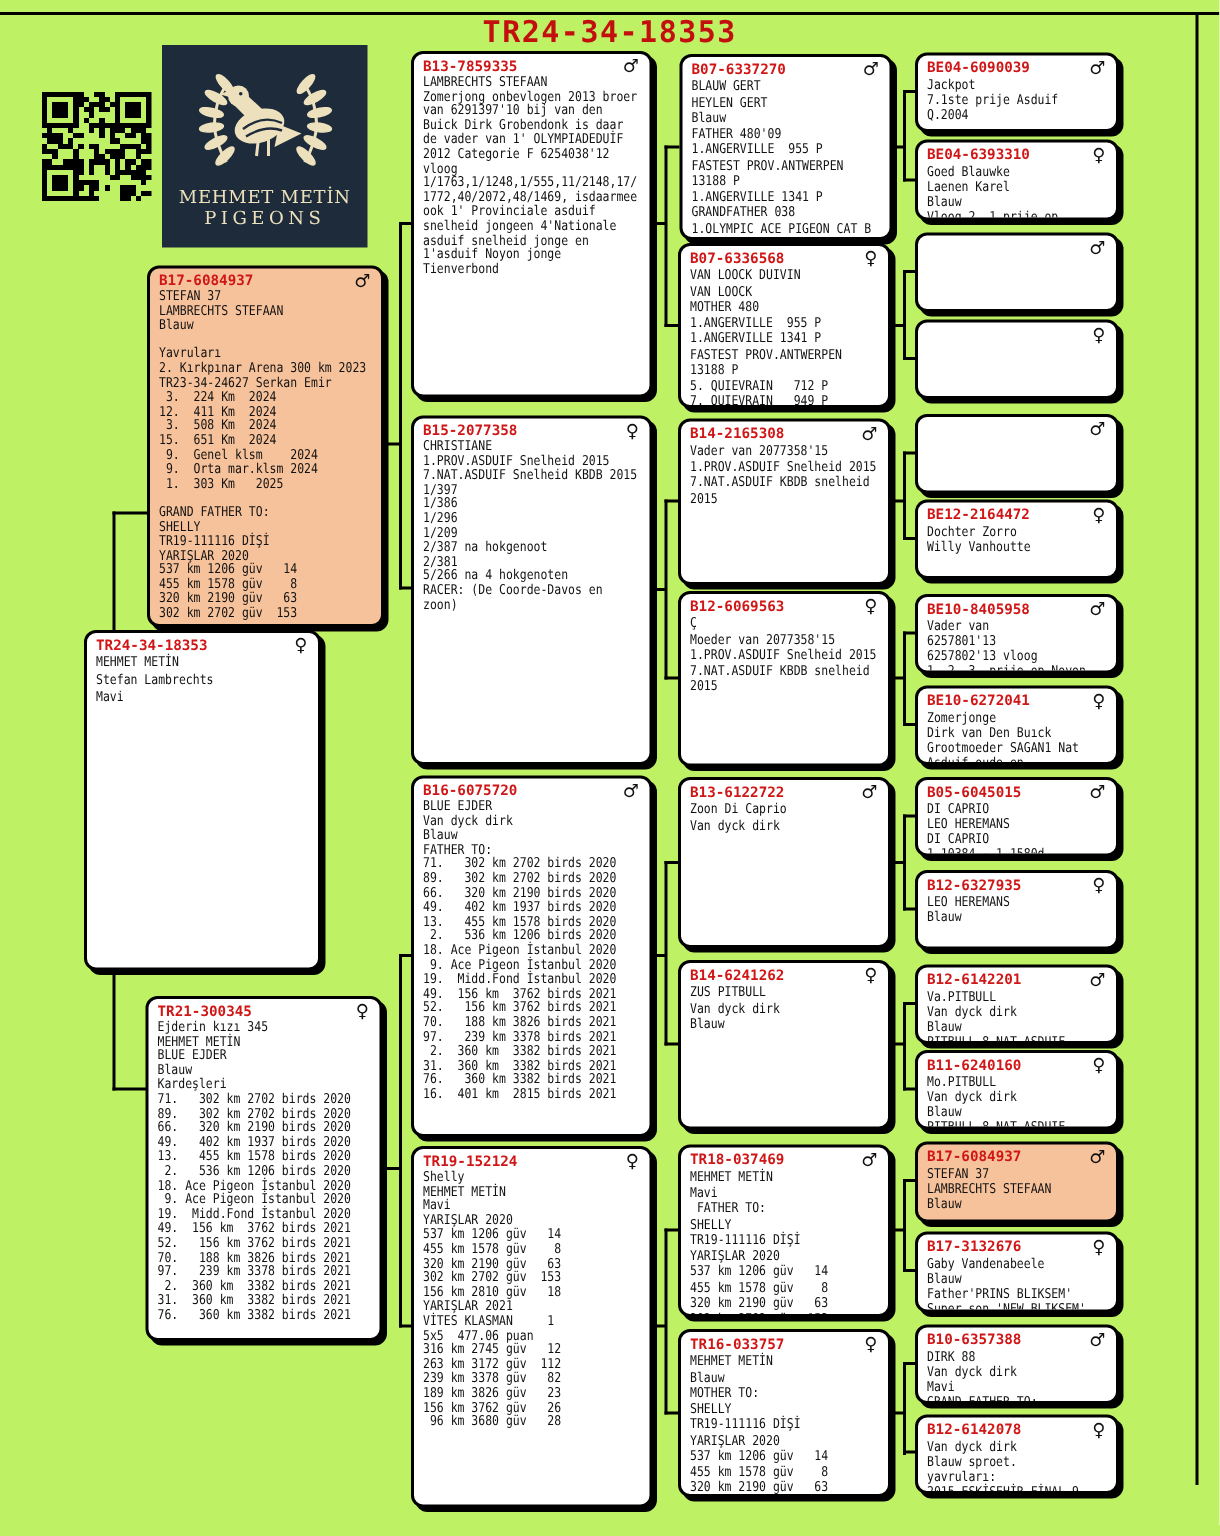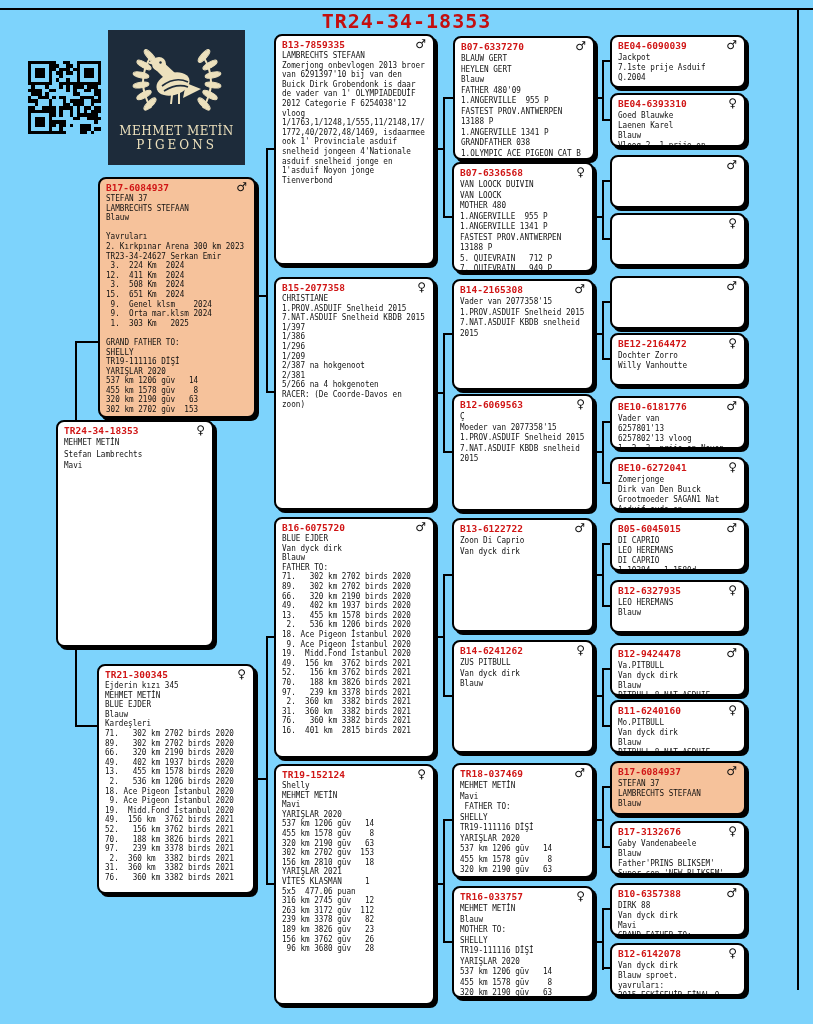--- a/index.html
+++ b/index.html
@@ -1,16 +1,16 @@
 <!DOCTYPE html>
 <html style="--ring_red: #d01616; --title_red: #c40f0f; --highlight_peach: #f6c29b; --logo_navy: #1d2b3a; --logo_cream: #ede1bd;"><head>
 <meta charset="utf-8">
 <style>
   html,body{margin:0;padding:0;background:#fff}
-  #stage{position:relative;width:813px;height:1024px;background:#7dd3fc;overflow:hidden;
+  #stage{position:relative;width:813px;height:1024px;background:#bef264;overflow:hidden;
          font-family:"DejaVu Sans Mono",monospace}
   .frame{position:absolute;background:#000;z-index:0}
   .cl{position:absolute;background:#000;z-index:1}
   .pbox{position:absolute;background:#fff;border:2px solid #000;border-radius:8px;
         box-shadow:3px 3px 0 #000;overflow:hidden;padding:2px 6px;box-sizing:border-box;z-index:2}
   .pbox.hl{background:var(--highlight_peach,#f6c29b)}
   .ring{font:700 9.5px/13px "DejaVu Sans Mono",monospace;color:var(--ring_red,#d01616);white-space:nowrap}
   .sex{position:absolute;top:2px;right:7px;font:12px/13px "DejaVu Sans",sans-serif;color:#111}
   .bt{font:9px/9.6px "DejaVu Sans Mono",monospace;color:#111;white-space:pre;
       transform:scaleX(0.85);transform-origin:0 0;width:120%}
@@ -575,21 +575,21 @@
     <div class="bt"></div>
   </div>
   <div class="pbox c4" style="left:610px;top:333px;width:136px;height:53px">
     <div class="sex">♀</div>
     <div class="ring">BE12-2164472</div>
     <div class="bt">Dochter Zorro
 Willy Vanhoutte</div>
   </div>
   <div class="pbox c4" style="left:610px;top:396px;width:136px;height:53px">
     <div class="sex">♂</div>
-    <div class="ring">BE10-6181776</div>
+    <div class="ring">BE10-8405958</div>
     <div class="bt">Vader van
 6257801'13
 6257802'13 vloog
 1..2..3..prije op Noyon</div>
   </div>
   <div class="pbox c4" style="left:610px;top:457px;width:136px;height:53px">
     <div class="sex">♀</div>
     <div class="ring">BE10-6272041</div>
     <div class="bt">Zomerjonge
 Dirk van Den Buıck
@@ -605,21 +605,21 @@
 1.10384 - 1.1580d</div>
   </div>
   <div class="pbox c4" style="left:610px;top:580px;width:136px;height:53px">
     <div class="sex">♀</div>
     <div class="ring">B12-6327935</div>
     <div class="bt">LEO HEREMANS
 Blauw</div>
   </div>
   <div class="pbox c4" style="left:610px;top:643px;width:136px;height:53px">
     <div class="sex">♂</div>
-    <div class="ring">B12-9424478</div>
+    <div class="ring">B12-6142201</div>
     <div class="bt">Va.PITBULL
 Van dyck dirk
 Blauw
 PITBULL 8 NAT ASDUIF</div>
   </div>
   <div class="pbox c4" style="left:610px;top:700px;width:136px;height:53px">
     <div class="sex">♀</div>
     <div class="ring">B11-6240160</div>
     <div class="bt">Mo.PITBULL
 Van dyck dirk

